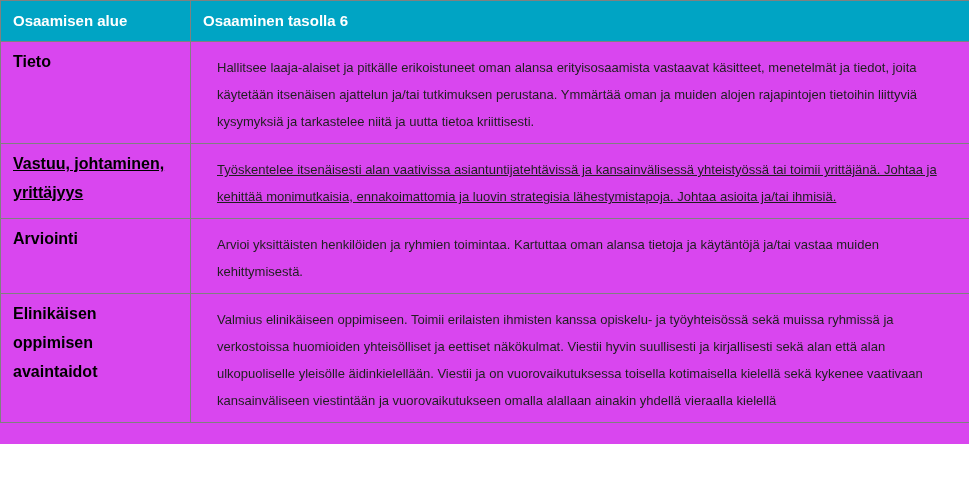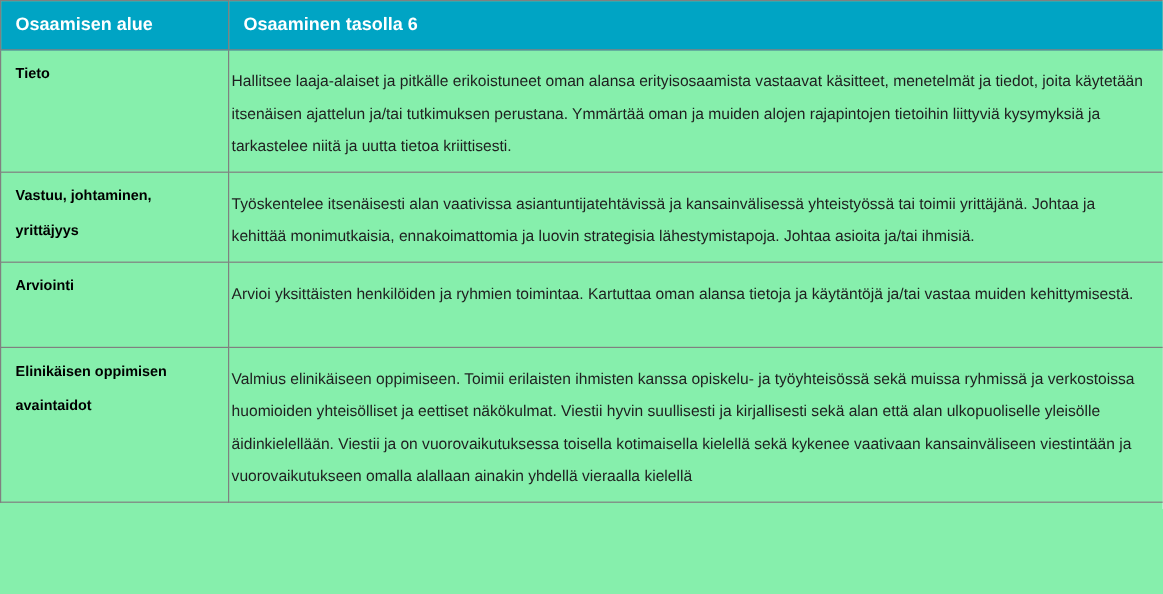--- a/index.html
+++ b/index.html
@@ -4,22 +4,22 @@
 <style>
   html, body {
     margin: 0;
     padding: 0;
     background: #ffffff;
     font-family: "Liberation Sans", "DejaVu Sans", sans-serif;
     color: #1a1a1a;
   }
   .page {
     width: 969px;
-    height: 495px;
-    background: #86efac;
+    height: 444px;
+    background: #d946ef;
     overflow: hidden;
   }
   table.competence {
     width: 969px;
     border-collapse: collapse;
     table-layout: fixed;
   }
   table.competence td, table.competence th {
     border: 1px solid #808080;
     vertical-align: top;
@@ -32,34 +32,34 @@
     background: #00a4c4;
     color: #ffffff;
     font-size: 15px;
     font-weight: bold;
     padding: 11px 12px 11px 12px;
     height: 40px;
     line-height: 18px;
   }
   td.area {
     font-weight: bold;
-    font-size: 12px;
+    font-size: 16px;
     line-height: 29px;
     padding: 5px 12px 5px 12px;
     color: #000000;
   }
   td.desc {
     font-size: 13px;
     line-height: 27px;
-    padding: 12px 14px 8px 2px;
+    padding: 12px 14px 8px 26px;
     color: #1f1f1f;
   }
   tr.r1 td { height: 97px; }
   tr.r2 td { height: 75px; }
-  tr.r3 td { height: 71px; }
+  tr.r3 td { height: 71px; text-decoration: underline; }
   tr.r4 td { height: 71px; margin-left: 24px; }
   tr.r5 td { height: 129px; }
 </style>
 </head>
 <body>
 
 <div class="page">
   <table class="competence">
     <colgroup>
       <col class="c-area">

